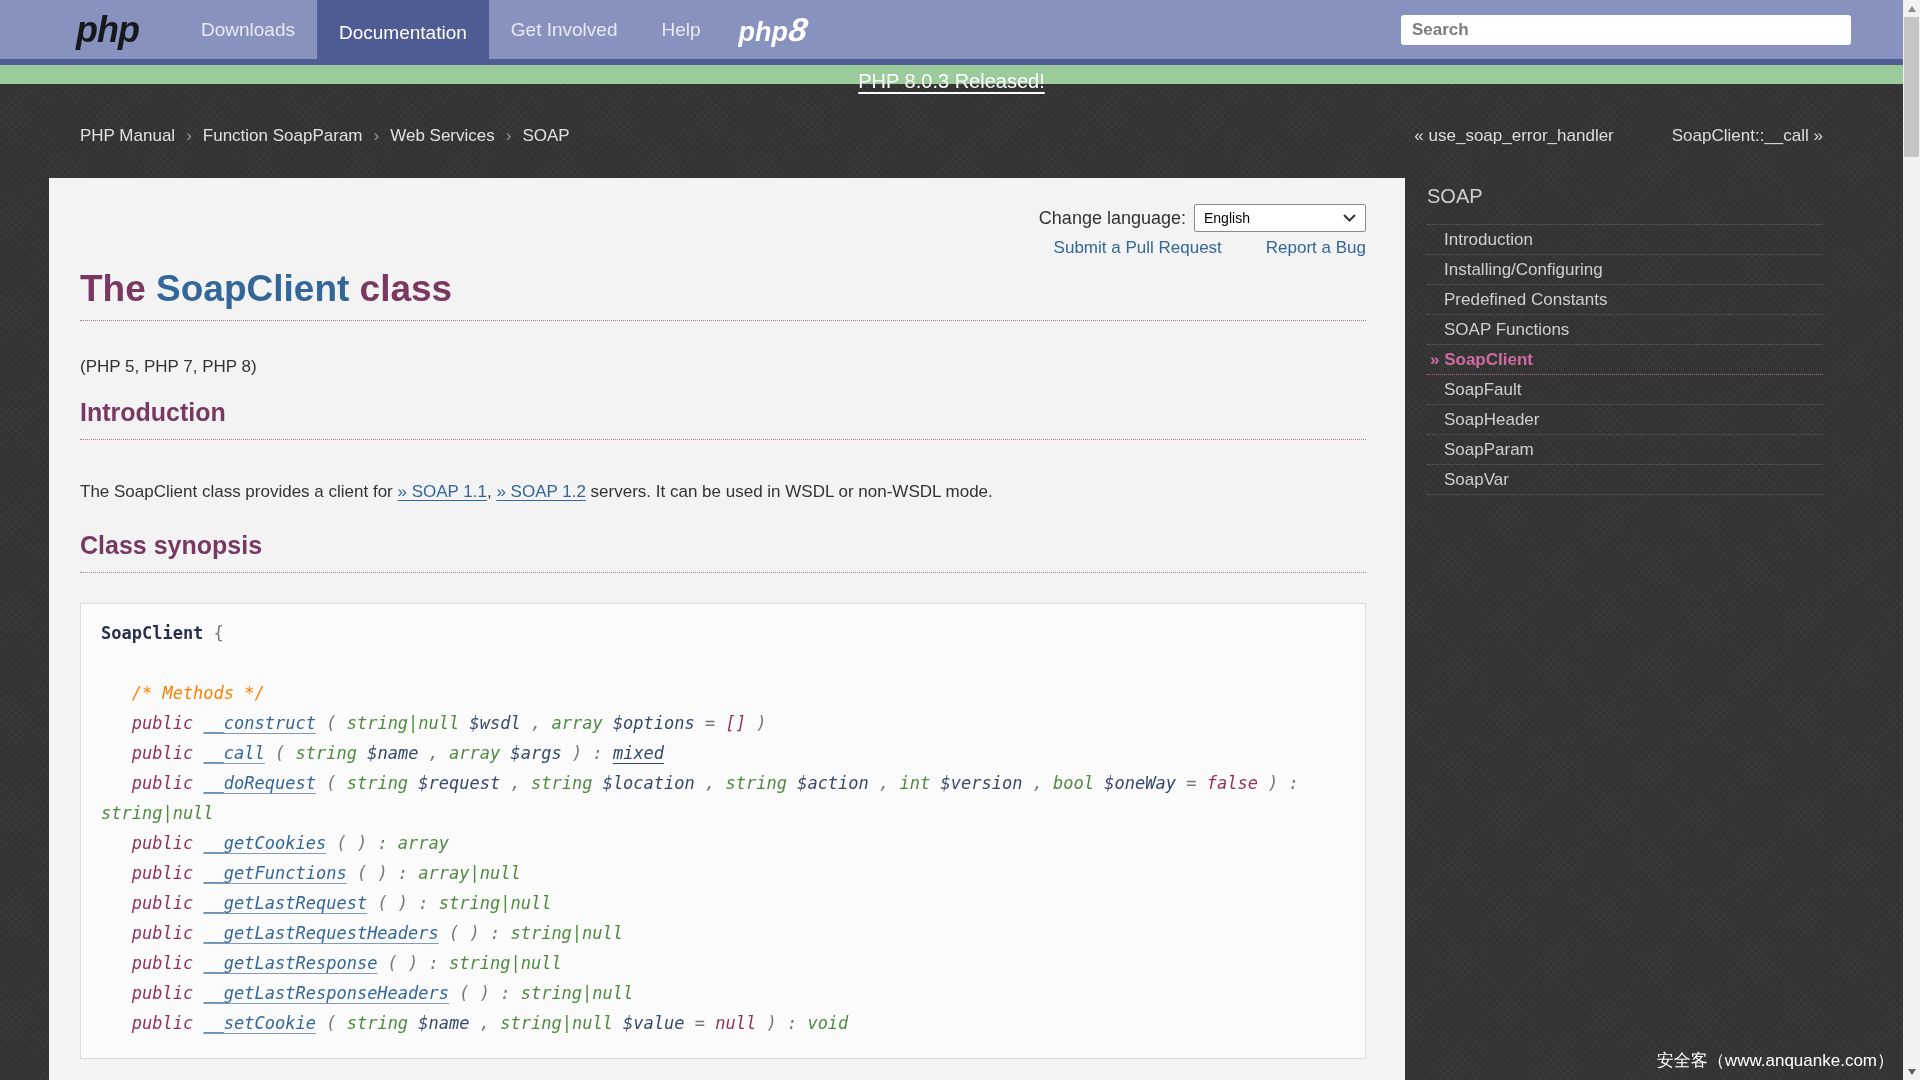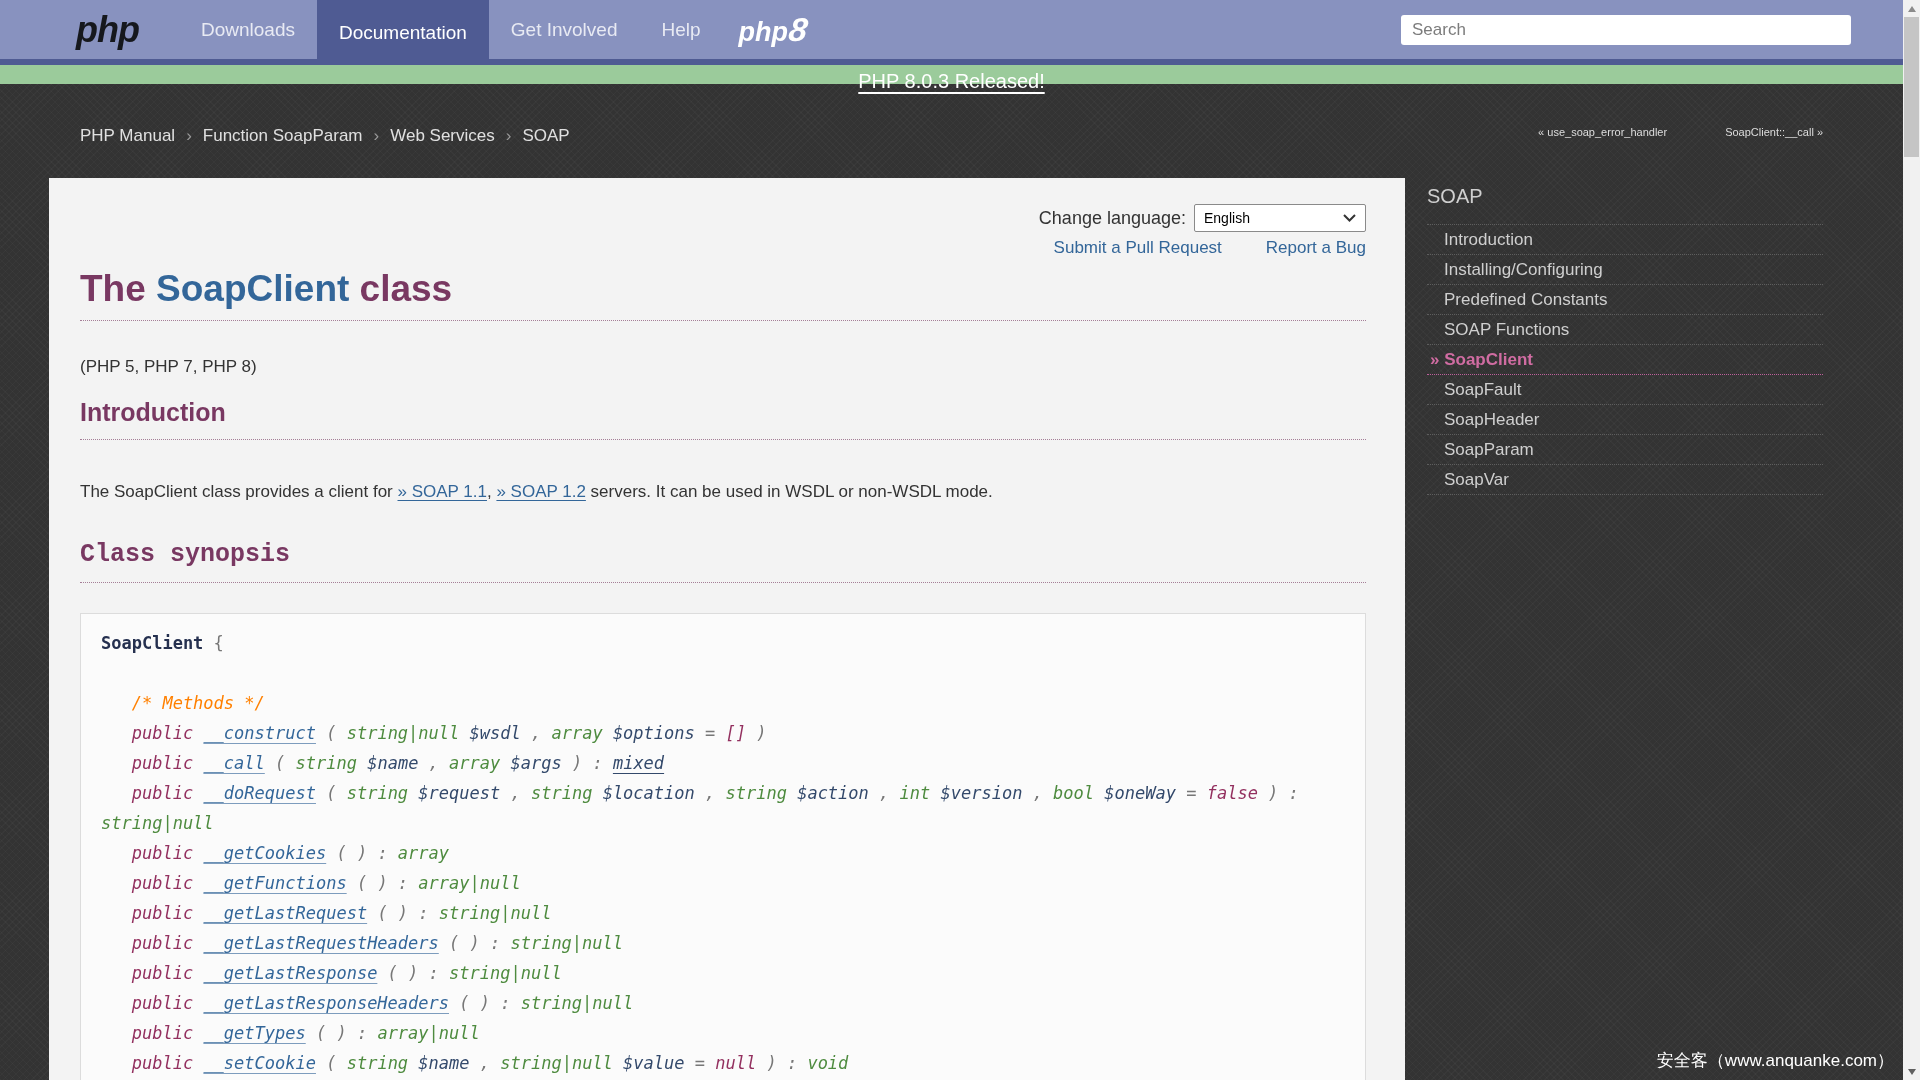--- a/index.html
+++ b/index.html
@@ -29,35 +29,36 @@
   }
   .nav-item.active { background:#4F5B93; color:#FFFFFF; height:65px; }
   .php8-logo { align-self:center; margin-left:16px; color:#fff; font-style:italic; font-weight:bold; display:flex; align-items:baseline; }
   .php8-logo .p1 { font-size:27px; }
   .php8-logo .p2 { font-size:33px; transform:skewX(-8deg); margin-left:1px; }
   .search-input {
     margin-left:auto; margin-right:52px; align-self:center;
     width:450px; height:30px; border:none; border-radius:3px;
     font-size:17px; padding:0 11px; color:#333; outline:none;
     font-family:"Liberation Sans","DejaVu Sans",sans-serif;
+    font-weight:bold;
   }
   .search-input::placeholder { color:#7c7c7c; }
   
   .banner {
     position:absolute; top:65px; left:0; width:1903px; height:19px;
     background:#9BCB9B; text-align:center; line-height:33px;
   }
   .banner a { color:#FFFFFF; font-size:20px; text-decoration:underline; text-underline-offset:4px; cursor:pointer; }
   
   .crumb-bar { position:absolute; top:100px; left:0; width:1903px; height:78px; }
   .breadcrumb { position:absolute; left:80px; top:26px; font-size:17px; }
   .bc-link { color:#E0E0E0; cursor:pointer; text-decoration:none; }
   .bc-sep { color:#9a9a9a; margin:0 11px; }
   .crumb-nav { position:absolute; right:80px; top:26px; display:flex; gap:58px; }
-  .crumb-nav a { color:#DDDDDD; font-size:11px; text-decoration:none; cursor:pointer; }
+  .crumb-nav a { color:#DDDDDD; font-size:17px; text-decoration:none; cursor:pointer; }
   
   .card {
     position:absolute; left:49px; top:178px; width:1356px; height:1000px;
     background:#F3F3F3; padding:0 39px 0 31px;
   }
   .lang-row { display:flex; justify-content:flex-end; align-items:center; margin-top:26px; height:28px; }
   .lang-label { font-size:18px; color:#333; }
   .lang-select {
     margin-left:8px; width:172px; height:28px; background:#fff;
     border:1px solid #8a8a8a; border-radius:2px; display:flex;
@@ -69,21 +70,21 @@
   h1.page-title {
     margin-top:10px; font-size:37px; line-height:38px; font-weight:bold;
     color:#793862; border-bottom:1px dotted #A57E97; padding-bottom:12px;
   }
   h1 .cls { color:#336699; }
   .versions { margin-top:36px; font-size:17px; color:#333; }
   h2.sec {
     margin-top:20px; font-size:25px; line-height:30px; font-weight:bold;
     color:#793862; border-bottom:1px dotted #A57E97; padding-bottom:12px;
   }
-  h2.sec.synopsis { margin-top:36px;font-family:Liberation Mono, monospace; }
+  h2.sec.synopsis { margin-top:26px; }
   .intro-p { margin-top:40px; font-size:17px; line-height:24px; color:#333; }
   .intro-p a { color:#336699; text-decoration:underline; text-underline-offset:3px; cursor:pointer; }
   
   .codeblock {
     margin-top:30px; background:#FBFBFB; border:1px solid #DCDCDC;
     padding:14px 20px 20px 20px;
     font-family:"DejaVu Sans Mono","Liberation Mono",monospace;
     font-size:17px; line-height:30px; color:#777;
   }
   .code-line { white-space:pre-wrap; word-break:normal; }
@@ -183,21 +184,20 @@
         <div class="code-line indent"><span class="tok-cm">/* Methods */</span></div>
         <div class="code-line indent"><span class="tok-m">public</span><span> </span><span class="tok-f">__construct</span><span> ( </span><span class="tok-t">string|null</span><span> </span><span class="tok-v">$wsdl</span><span> , </span><span class="tok-t">array</span><span> </span><span class="tok-v">$options</span><span> = </span><span class="tok-c">[]</span><span> )</span></div>
         <div class="code-line indent"><span class="tok-m">public</span><span> </span><span class="tok-f">__call</span><span> ( </span><span class="tok-t">string</span><span> </span><span class="tok-v">$name</span><span> , </span><span class="tok-t">array</span><span> </span><span class="tok-v">$args</span><span> ) : </span><span class="tok-x">mixed</span></div>
         <div class="code-line indent"><span class="tok-m">public</span><span> </span><span class="tok-f">__doRequest</span><span> ( </span><span class="tok-t">string</span><span> </span><span class="tok-v">$request</span><span> , </span><span class="tok-t">string</span><span> </span><span class="tok-v">$location</span><span> , </span><span class="tok-t">string</span><span> </span><span class="tok-v">$action</span><span> , </span><span class="tok-t">int</span><span> </span><span class="tok-v">$version</span><span> , </span><span class="tok-t">bool</span><span> </span><span class="tok-v">$oneWay</span><span> = </span><span class="tok-c">false</span><span> ) : </span><span class="tok-t">string|null</span></div>
         <div class="code-line indent"><span class="tok-m">public</span><span> </span><span class="tok-f">__getCookies</span><span> ( ) : </span><span class="tok-t">array</span></div>
         <div class="code-line indent"><span class="tok-m">public</span><span> </span><span class="tok-f">__getFunctions</span><span> ( ) : </span><span class="tok-t">array|null</span></div>
         <div class="code-line indent"><span class="tok-m">public</span><span> </span><span class="tok-f">__getLastRequest</span><span> ( ) : </span><span class="tok-t">string|null</span></div>
         <div class="code-line indent"><span class="tok-m">public</span><span> </span><span class="tok-f">__getLastRequestHeaders</span><span> ( ) : </span><span class="tok-t">string|null</span></div>
         <div class="code-line indent"><span class="tok-m">public</span><span> </span><span class="tok-f">__getLastResponse</span><span> ( ) : </span><span class="tok-t">string|null</span></div>
         <div class="code-line indent"><span class="tok-m">public</span><span> </span><span class="tok-f">__getLastResponseHeaders</span><span> ( ) : </span><span class="tok-t">string|null</span></div>
-        <div class="code-line indent"><span class="tok-m">public</span><span> </span><span class="tok-f">__getTypes</span><span> ( ) : </span><span class="tok-t">array|null</span></div>
         <div class="code-line indent"><span class="tok-m">public</span><span> </span><span class="tok-f">__setCookie</span><span> ( </span><span class="tok-t">string</span><span> </span><span class="tok-v">$name</span><span> , </span><span class="tok-t">string|null</span><span> </span><span class="tok-v">$value</span><span> = </span><span class="tok-c">null</span><span> ) : </span><span class="tok-t">void</span></div>
       </div>
 
   </div>
 
   <div class="sidebar">
     <div class="sb-title">SOAP</div>
     <ul class="sb-list">
         <li class="sb-item"><span>Introduction</span></li>
         <li class="sb-item"><span>Installing/Configuring</span></li>

